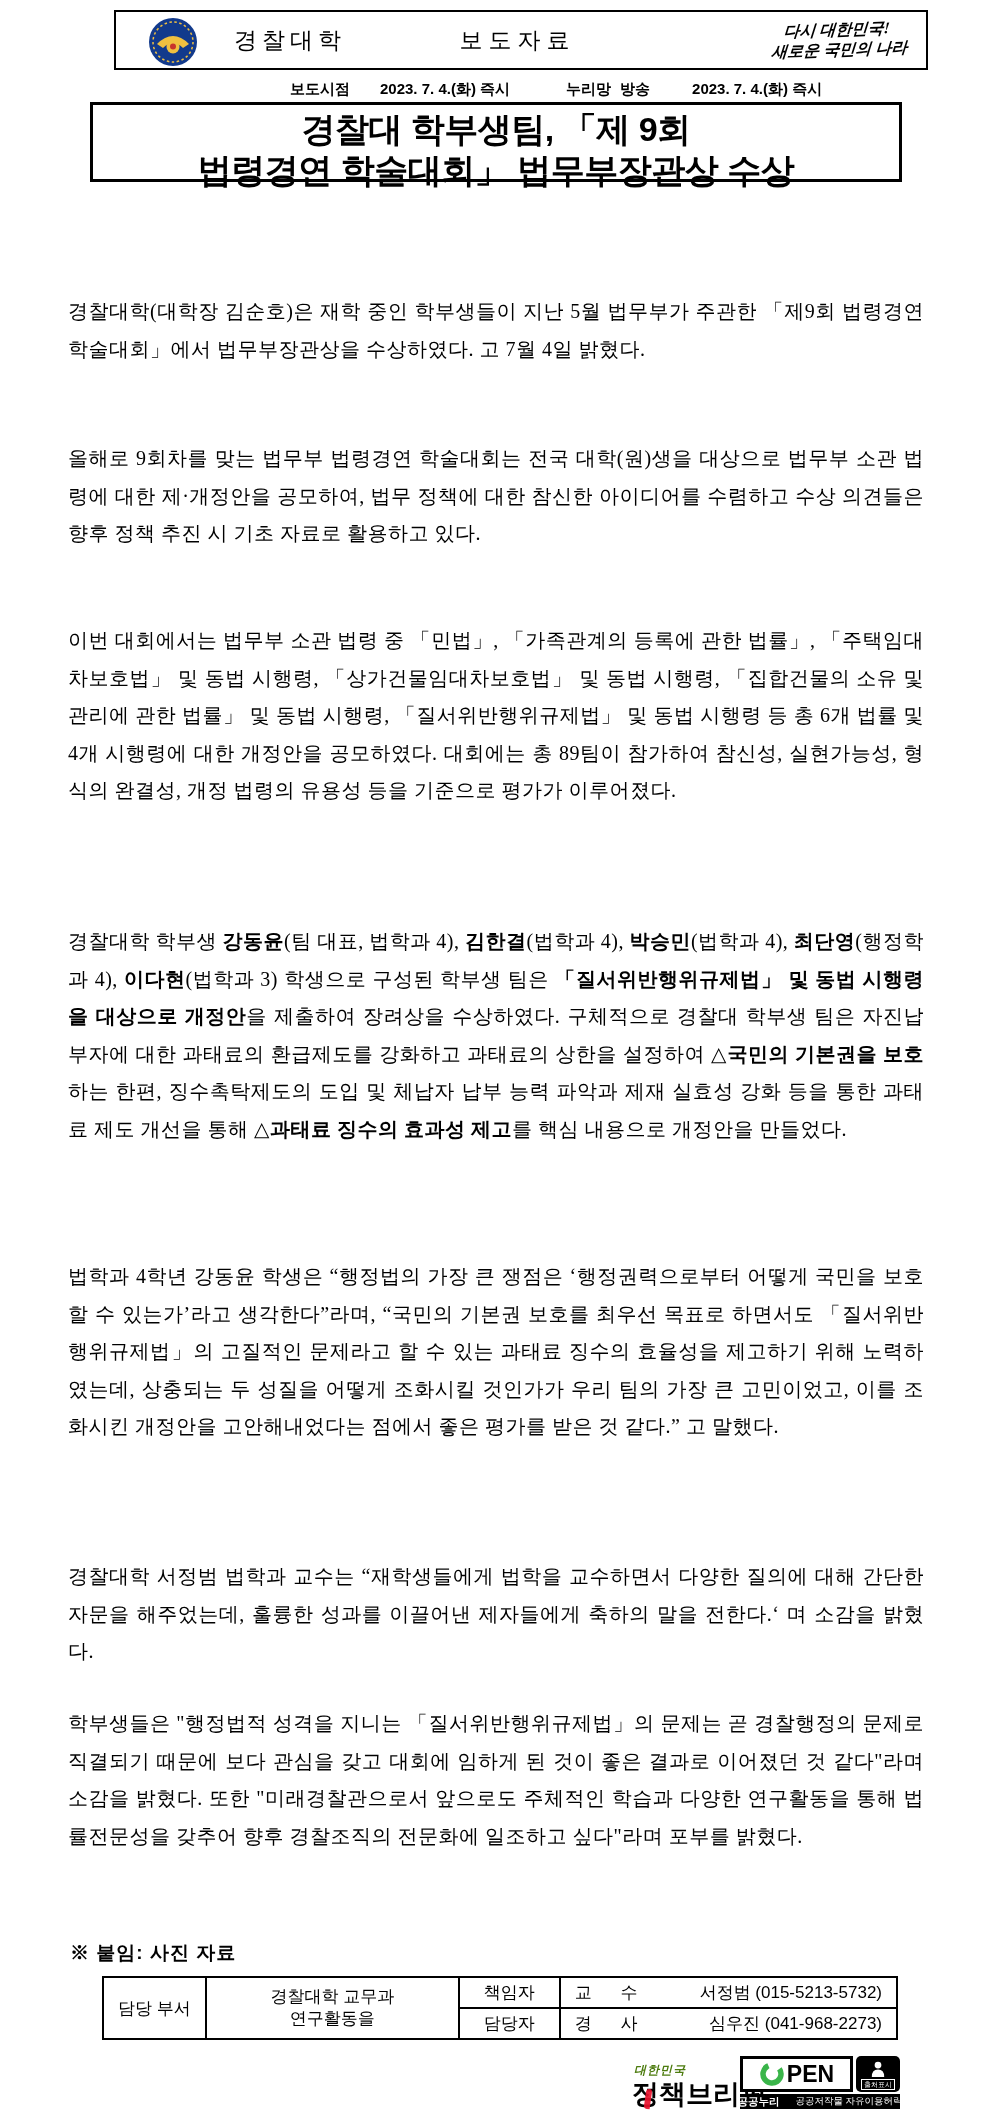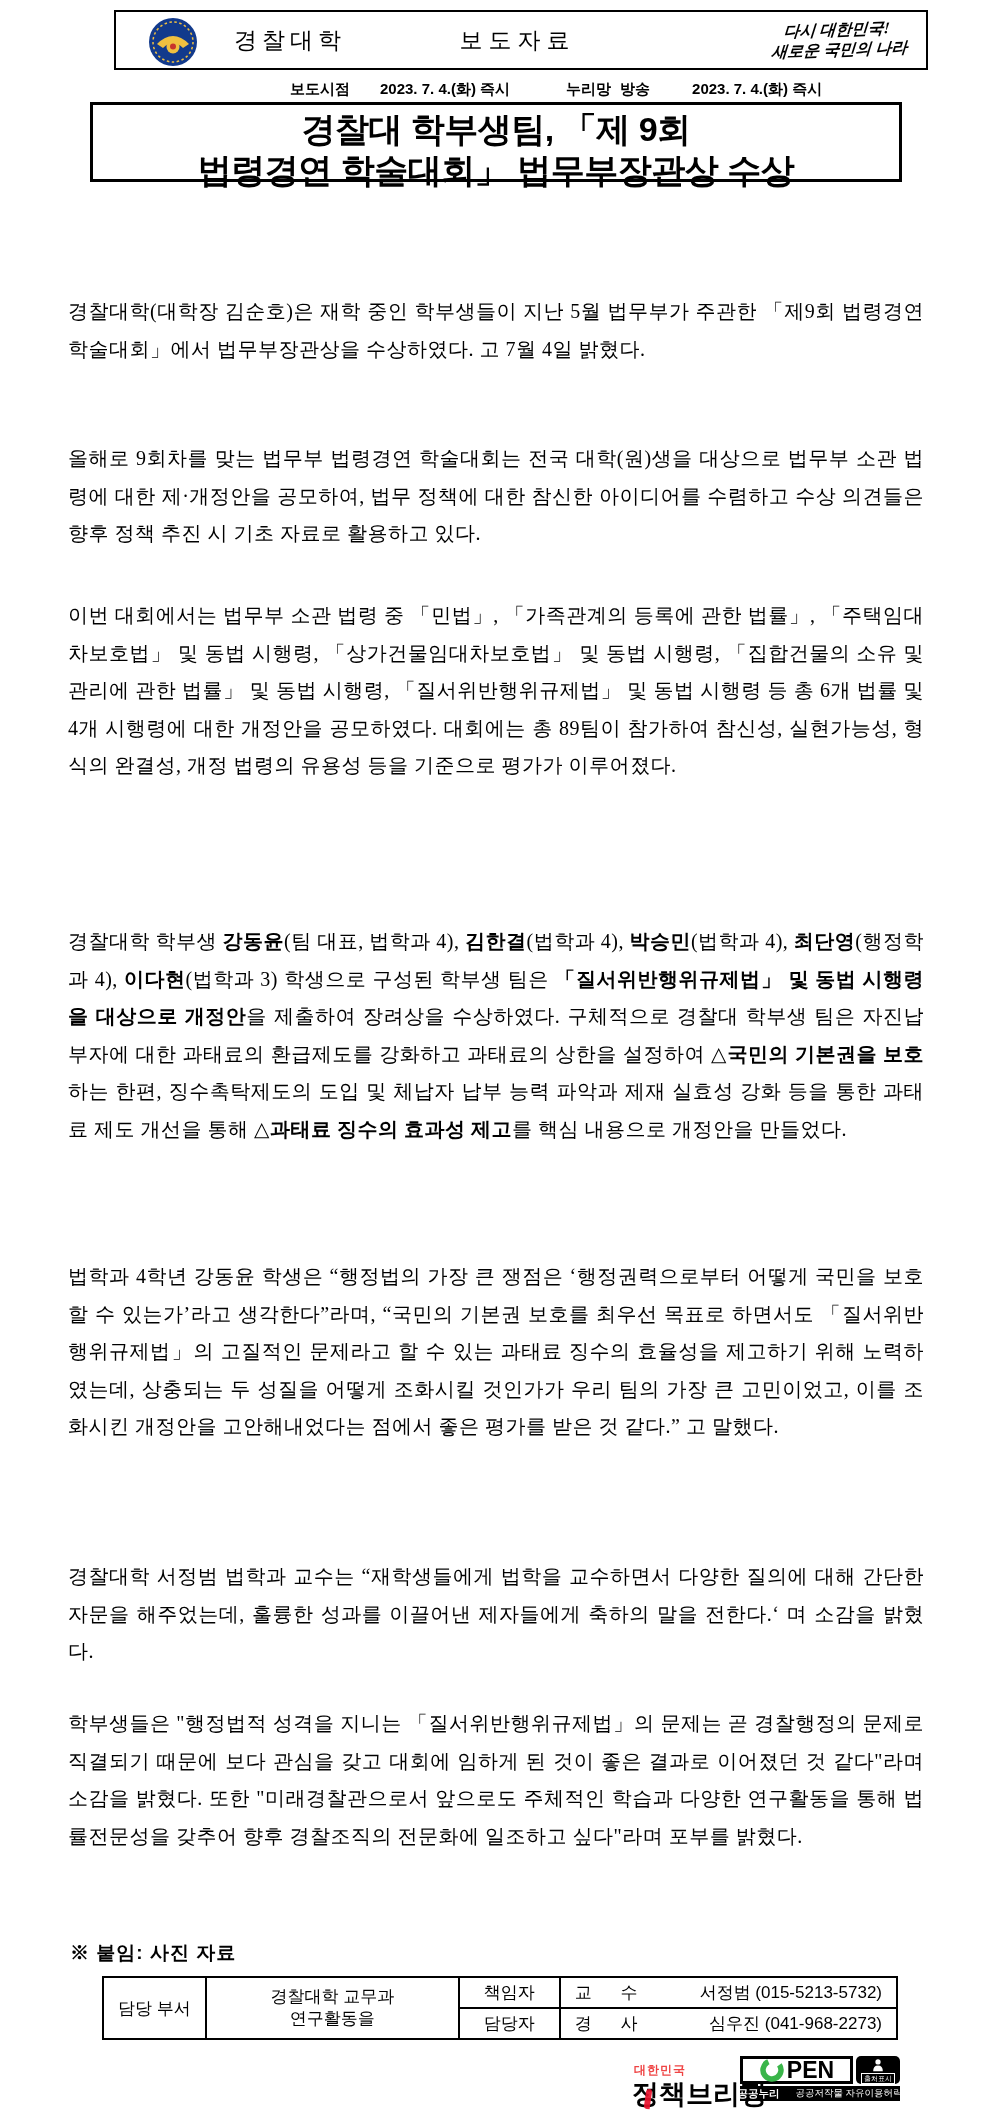--- a/index.html
+++ b/index.html
@@ -31,47 +31,47 @@
   
   .title-box { position:absolute; left:90px; top:102px; width:812px; height:80px;
                border:3px solid #000; text-align:center;
                font-family:"Liberation Sans",sans-serif; font-weight:800;
                font-size:34px; line-height:41px; padding-top:4px; letter-spacing:-0.5px; }
 
   
   .para { position:absolute; left:68px; width:856px; font-size:20px; line-height:37.5px;
           text-align:justify; text-align-last:left; word-break:break-all; letter-spacing:0.5px; }
   .para .b { font-weight:bold; }
-  .p1 { top:293px; } .p2 { top:440px; } .p3 { top:597px; } .p4 { top:923px; }
+  .p1 { top:293px; } .p2 { top:440px; } .p3 { top:622px; } .p4 { top:923px; }
   .p5 { top:1258px; } .p6 { top:1558px; } .p7 { top:1705px; }
 
   
   .note { position:absolute; left:70px; top:1940px; font-family:"Liberation Sans",sans-serif;
           font-size:19px; font-weight:600; letter-spacing:1px; }
 
   
   .contact { position:absolute; left:102px; top:1976px; width:796px; border-collapse:collapse;
              font-family:"Liberation Sans",sans-serif; font-size:17px; }
   .contact td { border:2px solid #000; height:31px; text-align:center; vertical-align:middle; }
   .contact .c1 { width:103px; }
   .contact .c2 { width:254px; line-height:22px; }
   .contact .c3 { width:101px; }
   .contact .c4 { width:338px; }
   .c4-inner { display:flex; justify-content:space-between; align-items:center; padding:0 14px; }
   .pos { letter-spacing:12px; }
 
   
   .briefing-logo { position:absolute; left:632px; top:2062px; font-family:"Liberation Sans",sans-serif; }
-  .b-top { font-size:12px; font-weight:bold; color:#ef4444; letter-spacing:1px; margin-left:2px; }
+  .b-top { font-size:12px; font-weight:bold; color:#4d7c0f; letter-spacing:1px; margin-left:2px;font-style:italic; }
   .b-main { position:relative; font-size:27px; font-weight:800; letter-spacing:0px; line-height:30px; }
   .b-red-mark { position:absolute; left:13px; top:10px; width:6px; height:20px; background:#e8112d;
                 border-radius:3px 3px 0 3px; transform:rotate(8deg); opacity:0.92; }
 
   .open-logo { position:absolute; left:740px; top:2056px; width:160px; font-family:"Liberation Sans",sans-serif; }
-  .open-top { display:flex; height:28px; }
+  .open-top { display:flex; height:36px; }
   .open-main { flex:1; border:3px solid #000; background:#fff; display:flex; align-items:center;
                justify-content:center; gap:2px; }
   .open-text { font-size:23px; font-weight:800; letter-spacing:0px; }
   .open-o-svg { display:block; }
   .open-badge { width:44px; margin-left:3px; background:#000; border-radius:5px; display:flex;
                 flex-direction:column; align-items:center; justify-content:center; padding-top:2px; }
   .badge-label { color:#fff; font-size:7px; border:1px solid #fff; padding:0 2px; margin-top:1px;
                  line-height:9px; white-space:nowrap; }
   .open-bar { margin-top:2px; background:#000; color:#fff; height:15px; display:flex; align-items:center;
               justify-content:center; gap:16px; font-size:9.5px; white-space:nowrap; }

